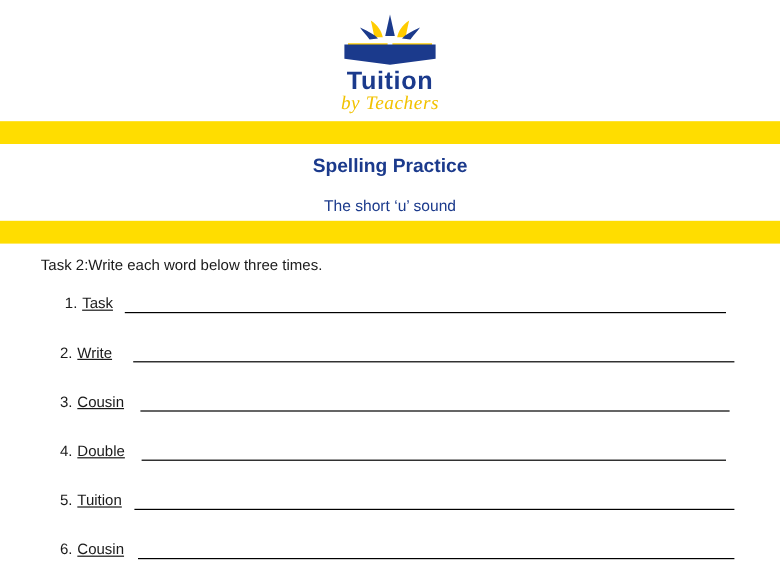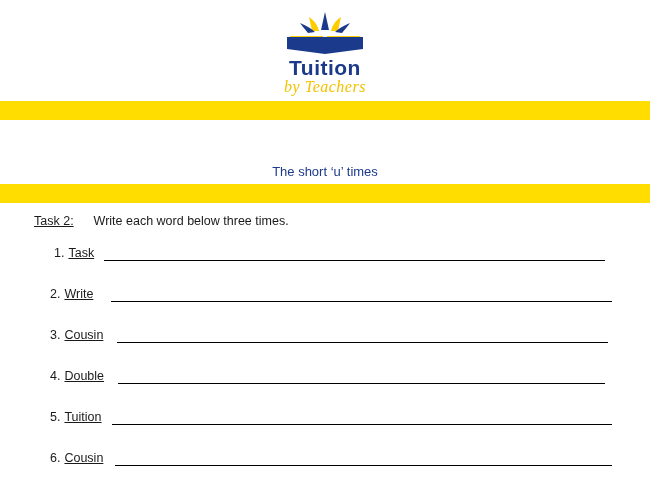--- a/index.html
+++ b/index.html
@@ -98,24 +98,23 @@
   
   .task-line {
     position: absolute;
     top: 214px;
     left: 34px;
     font-size: 12.5px;
     color: #1a1a1a;
     white-space: nowrap;
   }
   .task-label {
-    text-decoration: underline;
     font-weight: normal;
   }
-  .task-text { margin-left: 20px; }
+  .task-text { margin-left: 0; }
 
   
   .word-list {
     position: absolute;
     top: 246px;
     left: 0;
     width: 650px;
   }
   .word-row {
     position: relative;
@@ -165,21 +164,22 @@
         <path d="M81 27 L43 27 L43 44 L81 39 Z" fill="#1b3a8c"></path>
       </svg>
     </div>
     <div class="logo-word">Tuition</div>
     <div class="logo-sub">by Teachers</div>
   </div>
 
   <div class="bar bar-top"></div>
   <div class="bar bar-bottom"></div>
 
-  <div class="doc-subtitle">The short ‘u’ times</div>
+  <div class="doc-title">Spelling Practice</div>
+  <div class="doc-subtitle">The short ‘u’ sound</div>
 
   <div class="task-line">
     <span class="task-label">Task 2:</span><span class="task-text">Write each word below three times.</span>
   </div>
 
   <div class="word-list">
 
     <div class="word-row" style="padding-left:54px;">
       <span class="word-num">1.</span>
       <span class="word-term">Task</span>

